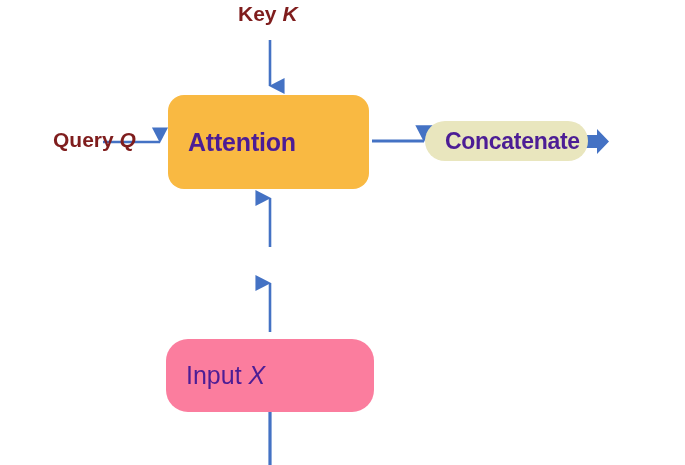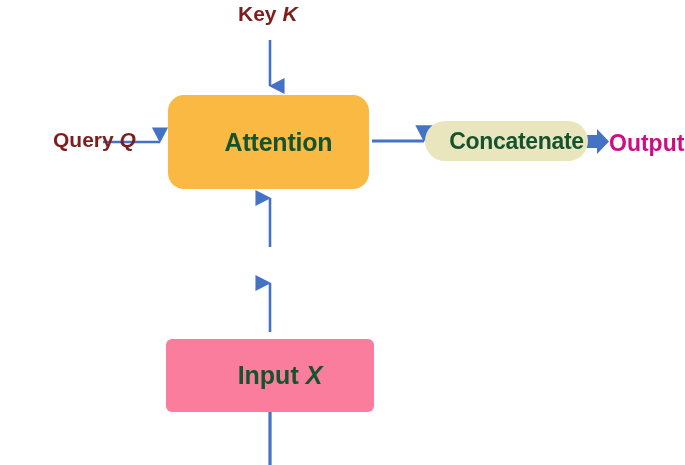--- a/index.html
+++ b/index.html
@@ -21,23 +21,23 @@
     top: 0;
     width: 685px;
     height: 465px;
   }
 
   
   .node {
     position: absolute;
     display: flex;
     align-items: center;
-    justify-content: center;
+    justify-content: flex-start;
     box-sizing: border-box;
-    color: #14532d;
+    color: #4c1d95;
     white-space: nowrap;
     padding-left: 20px;
   }
 
   #attention-node {
     left: 168px;
     top: 95px;
     width: 201px;
     height: 94px;
     background: #F9B942;
@@ -46,23 +46,23 @@
     font-weight: bold;
     letter-spacing: -0.2px;
   }
 
   #input-node {
     left: 166px;
     top: 339px;
     width: 208px;
     height: 73px;
     background: #FB7D9E;
-    border-radius: 6px;
+    border-radius: 22px;
     font-size: 25px;
-    font-weight: bold;
+    font-weight: normal;
   }
 
   #concatenate-node {
     left: 425px;
     top: 121px;
     width: 163px;
     height: 40px;
     background: #E9E6BE;
     border-radius: 20px;
     font-size: 23px;
@@ -169,17 +169,14 @@
 
   <div class="label" id="label-key">
     <span>Key</span><span>&nbsp;</span><span class="var">K</span>
   </div>
 
   <div class="label" id="label-query">
     <span>Query</span><span>&nbsp;</span><span class="var">Q</span>
   </div>
 
 
-  <div id="label-output">
-    <span>Output</span>
-  </div>
 
 </div>
 
 </body></html>

